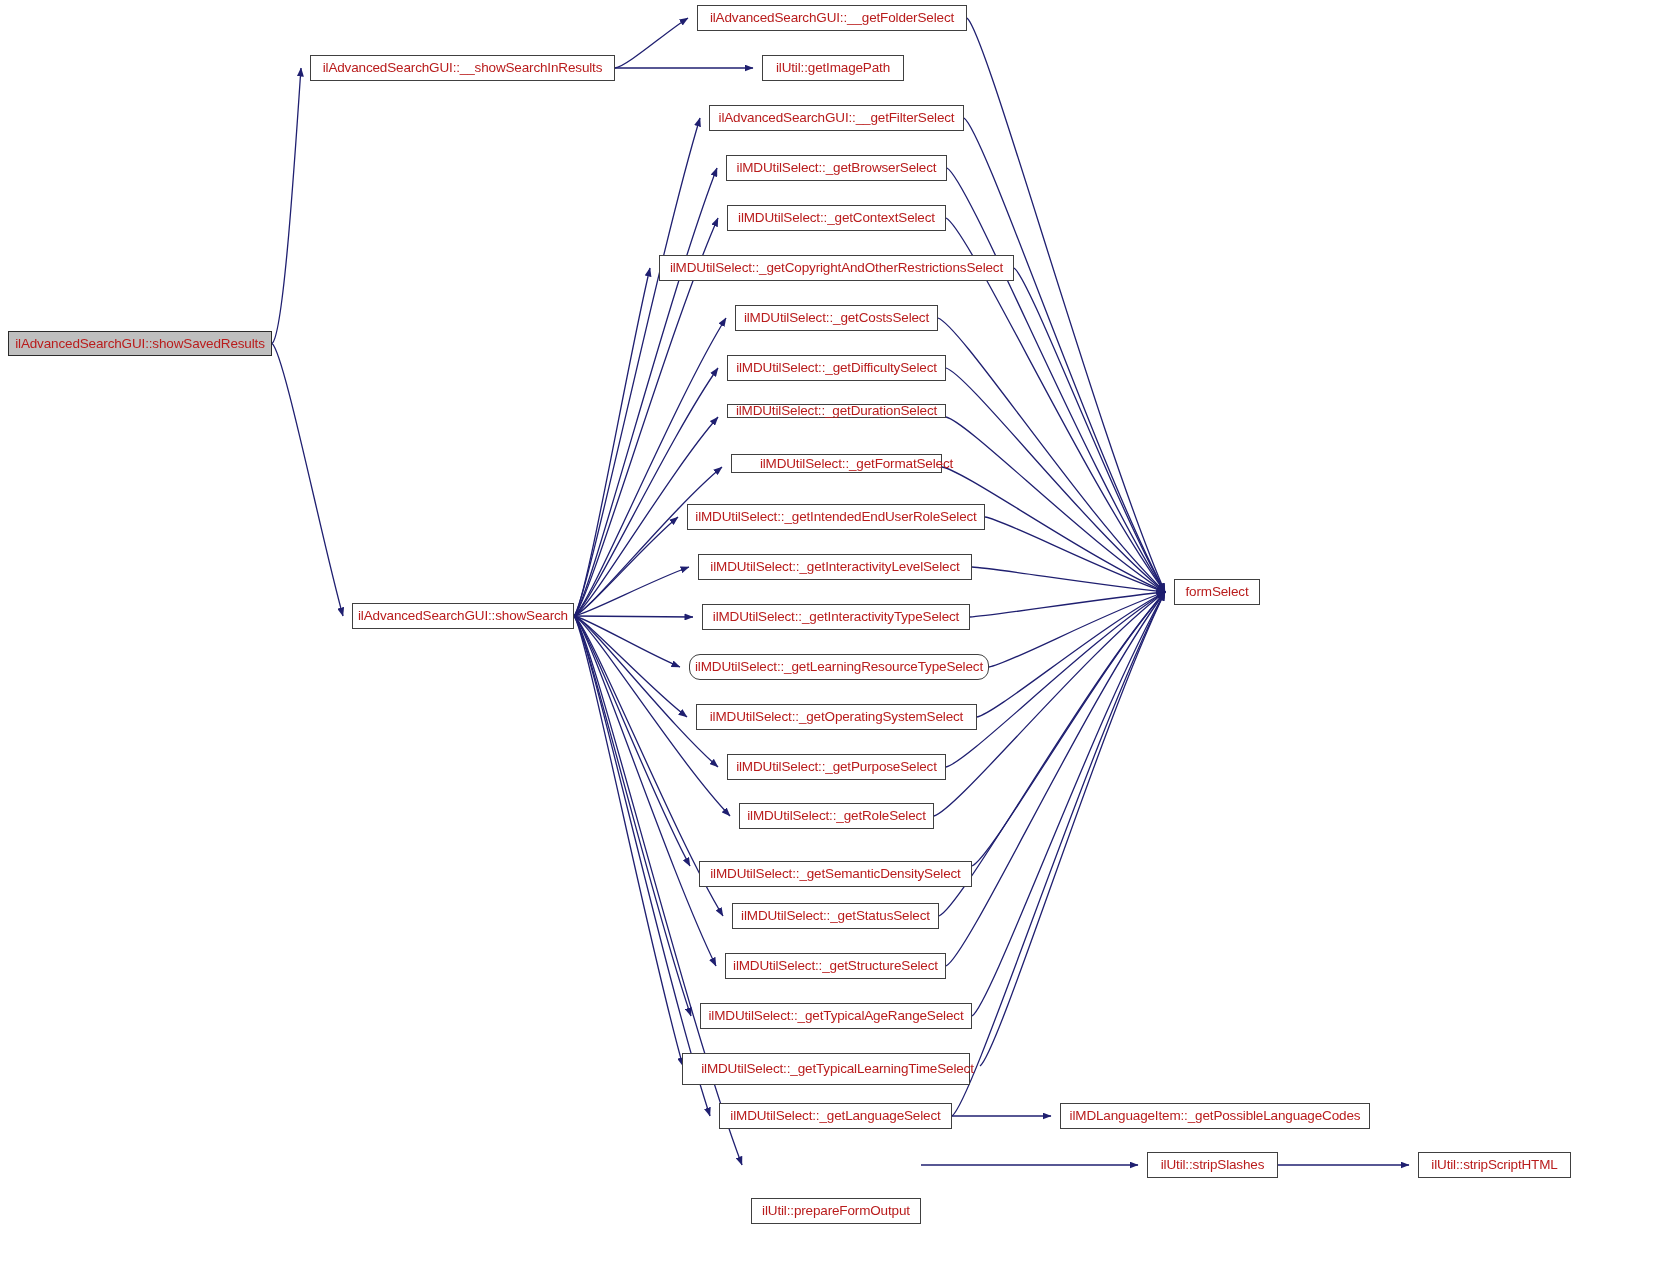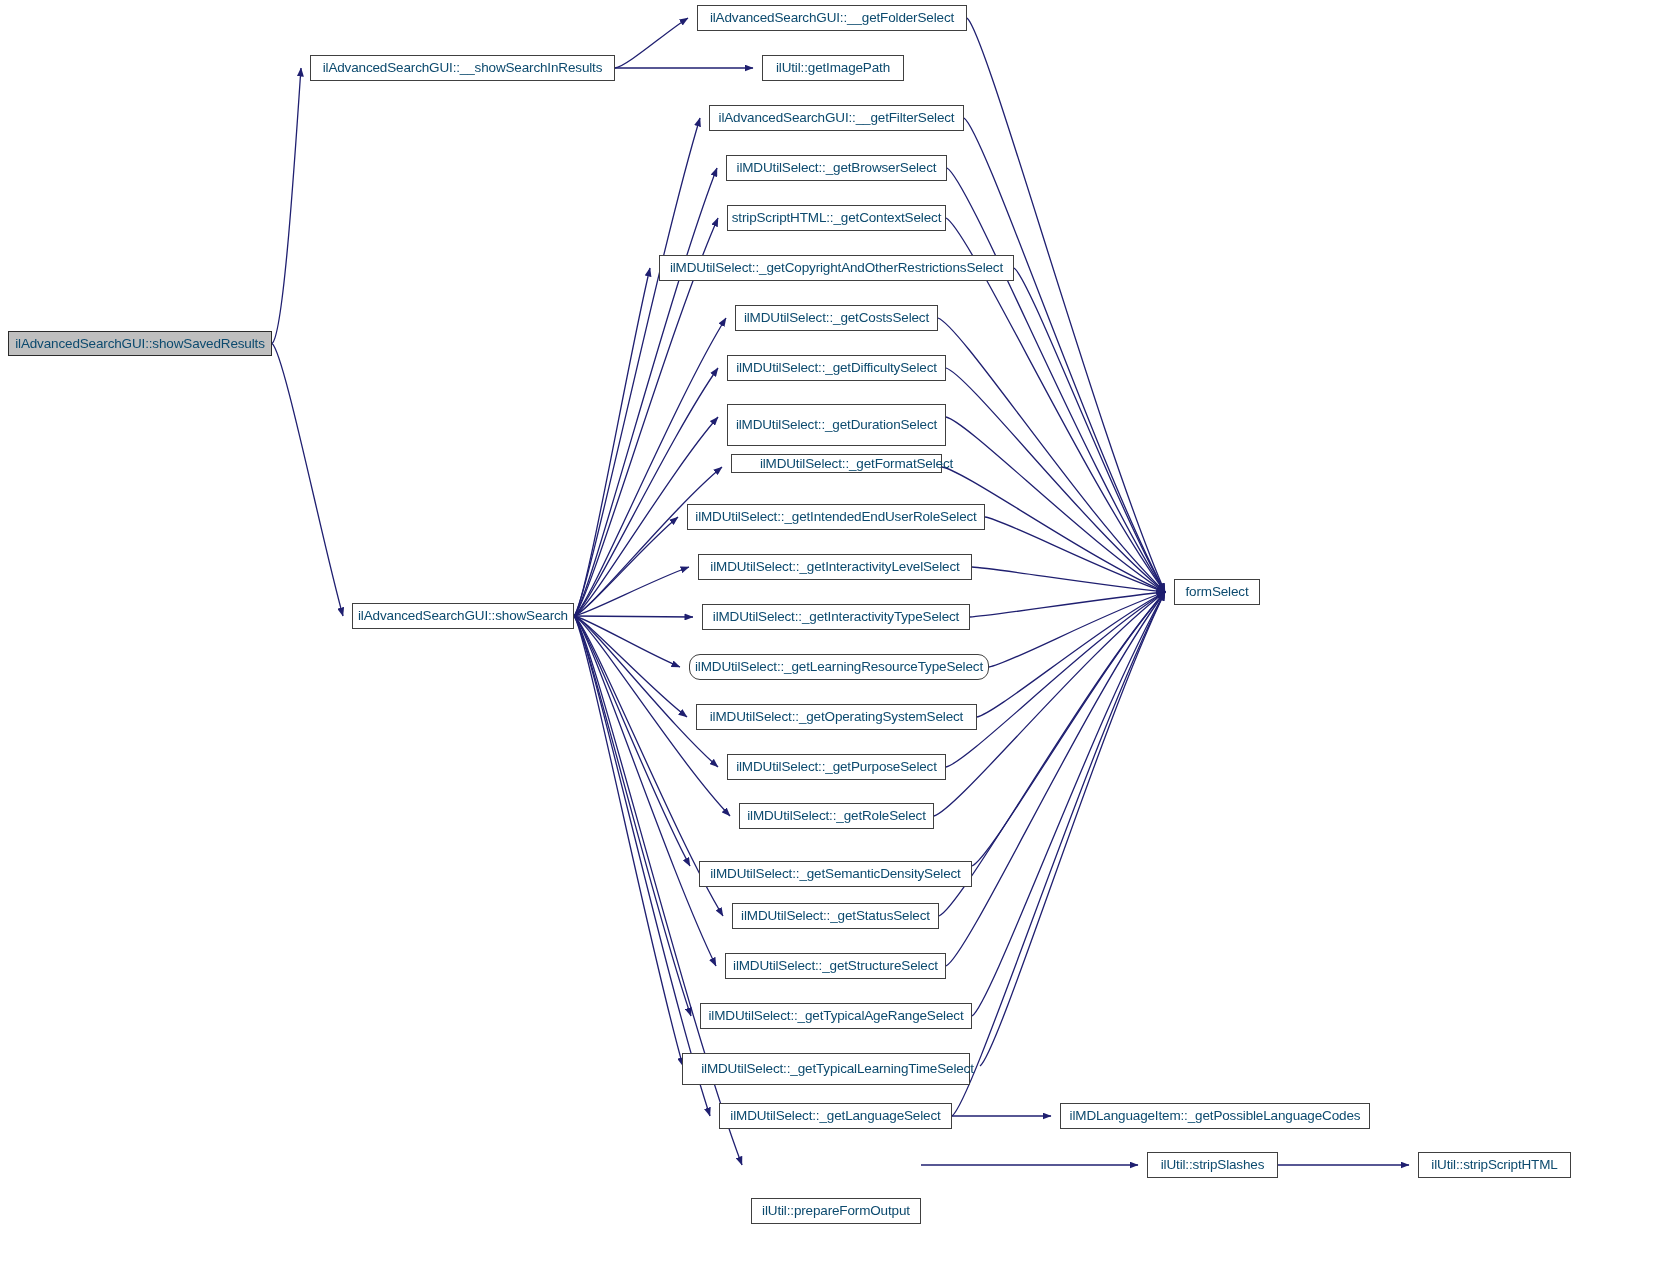--- a/index.html
+++ b/index.html
@@ -22,21 +22,21 @@
     top: 0;
     width: 1675px;
     height: 1267px;
     pointer-events: none;
   }
   .node {
     position: absolute;
     box-sizing: border-box;
     border: 1px solid #404040;
     background: #ffffff;
-    color: #0c4a6e;
+    color: #b91c1c;
     font-size: 13.5px;
     line-height: 1;
     display: flex;
     align-items: center;
     justify-content: center;
     white-space: nowrap;
     letter-spacing: -0.15px;
     cursor: pointer;
   }
   .node.root {
@@ -109,25 +109,25 @@
       </g>
   </svg>
   <div id="node-layer">
       <div class="node root" style="left: 8px; top: 331px; width: 264px; height: 25px;">ilAdvancedSearchGUI::showSavedResults</div>
       <div class="node" style="left: 310px; top: 55px; width: 305px; height: 26px;">ilAdvancedSearchGUI::__showSearchInResults</div>
       <div class="node" style="left: 697px; top: 5px; width: 270px; height: 26px;">ilAdvancedSearchGUI::__getFolderSelect</div>
       <div class="node" style="left: 762px; top: 55px; width: 142px; height: 26px;">ilUtil::getImagePath</div>
       <div class="node" style="left: 352px; top: 603px; width: 222px; height: 26px;">ilAdvancedSearchGUI::showSearch</div>
       <div class="node" style="left: 709px; top: 105px; width: 255px; height: 26px;">ilAdvancedSearchGUI::__getFilterSelect</div>
       <div class="node" style="left: 726px; top: 155px; width: 221px; height: 26px;">ilMDUtilSelect::_getBrowserSelect</div>
-      <div class="node" style="left: 727px; top: 205px; width: 219px; height: 26px;">stripScriptHTML::_getContextSelect</div>
+      <div class="node" style="left: 727px; top: 205px; width: 219px; height: 26px;">ilMDUtilSelect::_getContextSelect</div>
       <div class="node" style="left: 659px; top: 255px; width: 355px; height: 26px;">ilMDUtilSelect::_getCopyrightAndOtherRestrictionsSelect</div>
       <div class="node" style="left: 735px; top: 305px; width: 203px; height: 26px;">ilMDUtilSelect::_getCostsSelect</div>
       <div class="node" style="left: 727px; top: 355px; width: 219px; height: 26px;">ilMDUtilSelect::_getDifficultySelect</div>
-      <div class="node" style="left: 727px; top: 404px; width: 219px; height: 42px;">ilMDUtilSelect::_getDurationSelect</div>
+      <div class="node" style="left: 727px; top: 404px; width: 219px; height: 14px;">ilMDUtilSelect::_getDurationSelect</div>
       <div class="node" style="left: 731px; top: 454px; width: 211px; height: 19px; padding-left: 40px;">ilMDUtilSelect::_getFormatSelect</div>
       <div class="node" style="left: 687px; top: 504px; width: 298px; height: 26px;">ilMDUtilSelect::_getIntendedEndUserRoleSelect</div>
       <div class="node" style="left: 698px; top: 554px; width: 274px; height: 26px;">ilMDUtilSelect::_getInteractivityLevelSelect</div>
       <div class="node" style="left: 702px; top: 604px; width: 268px; height: 26px;">ilMDUtilSelect::_getInteractivityTypeSelect</div>
       <div class="node" style="left: 689px; top: 654px; width: 300px; height: 26px; border-radius: 11px;">ilMDUtilSelect::_getLearningResourceTypeSelect</div>
       <div class="node" style="left: 696px; top: 704px; width: 281px; height: 26px;">ilMDUtilSelect::_getOperatingSystemSelect</div>
       <div class="node" style="left: 727px; top: 754px; width: 219px; height: 26px;">ilMDUtilSelect::_getPurposeSelect</div>
       <div class="node" style="left: 739px; top: 803px; width: 195px; height: 26px;">ilMDUtilSelect::_getRoleSelect</div>
       <div class="node" style="left: 699px; top: 853px; width: 273px; height: 26px; margin-top: 8px;">ilMDUtilSelect::_getSemanticDensitySelect</div>
       <div class="node" style="left: 732px; top: 903px; width: 207px; height: 26px;">ilMDUtilSelect::_getStatusSelect</div>

